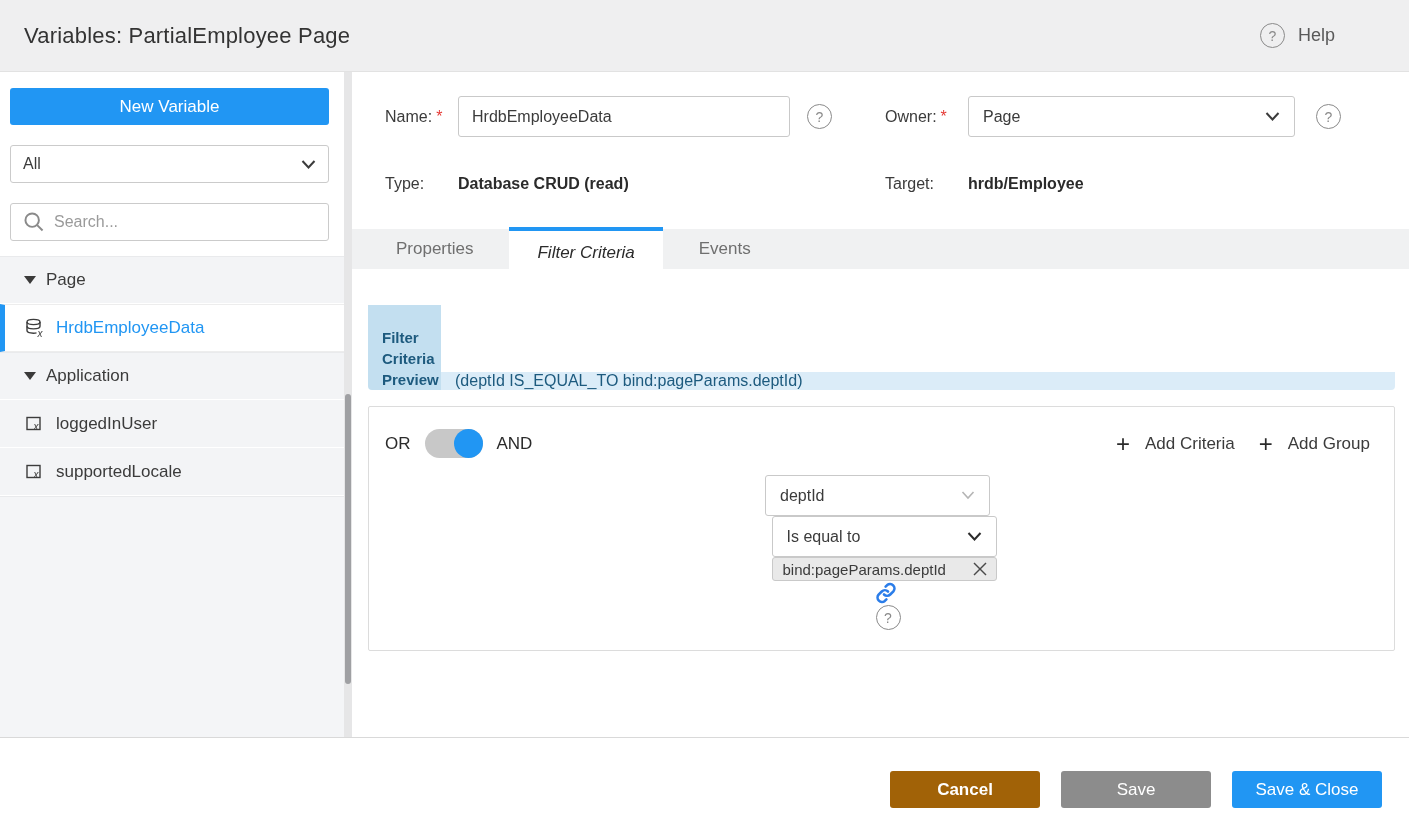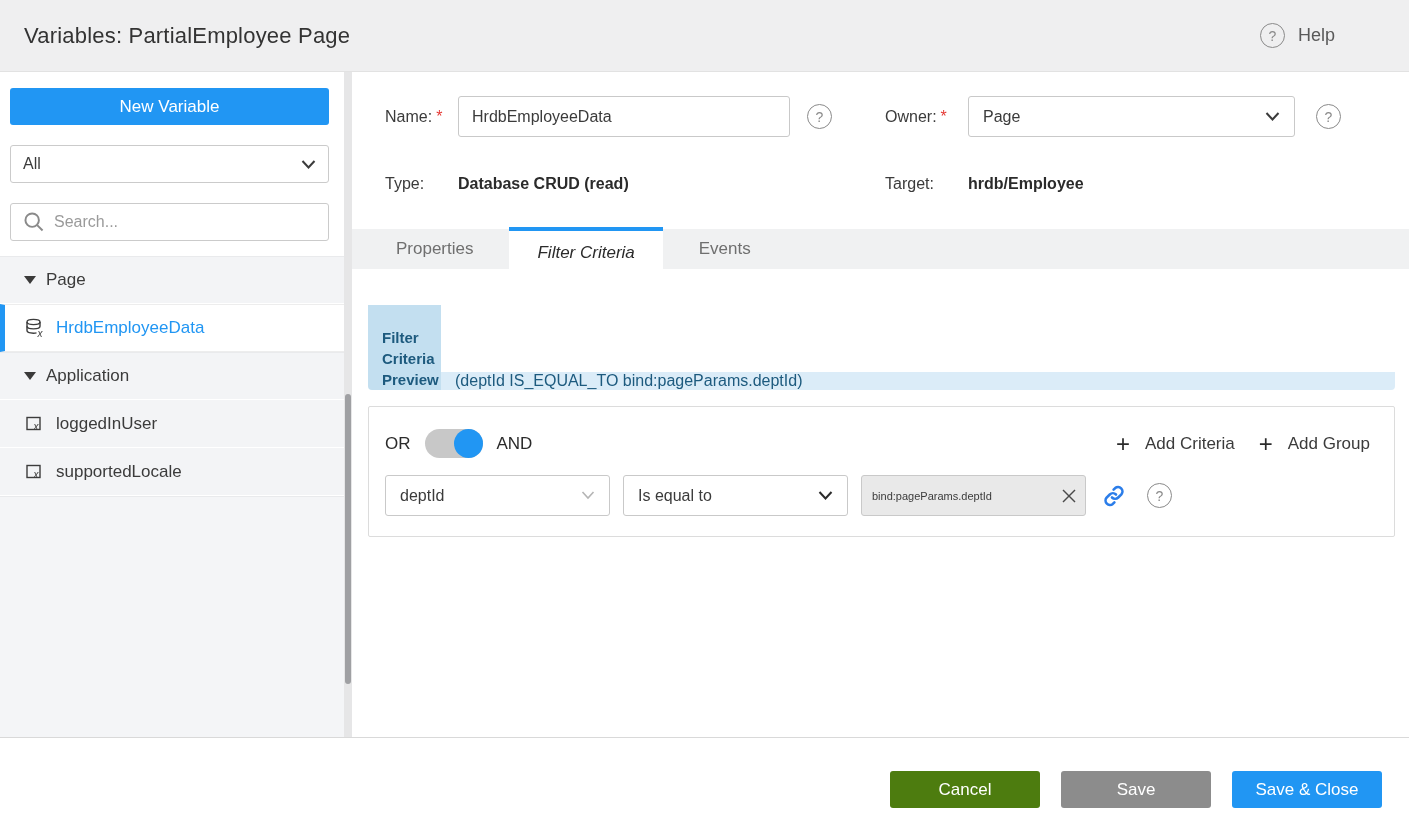--- a/index.html
+++ b/index.html
@@ -134,49 +134,49 @@
   }
   .toggle .knob {
     position:absolute; right:0; top:0; width:29px; height:29px; border-radius:50%;
     background:#2196f3;
   }
   .crit-top .spacer { flex:1; }
   .add-link { display:flex; align-items:center; gap:15px; font-size:17px; color:#3b3b3b; cursor:pointer; }
   .add-link + .add-link { margin-left:24px; }
   .plus { font-size:24px; font-weight:300; color:#2b2b2b; line-height:1; }
 
-  .crit-row { display:flex; align-items:center; margin-top:17px; }
+  .crit-row { display:flex; align-items:center; margin-top:17px;flex-direction:column; }
   .crit-select {
     width:225px; height:41px; border:1px solid #c9c9c9; border-radius:3px; background:#fff;
     display:flex; align-items:center; justify-content:space-between;
     font-size:16px; color:#3b3b3b; padding:0 14px; cursor:pointer;
   }
   .crit-select + .crit-select { margin-left:13px; }
   .chip {
-    width:225px; height:41px; margin-left:13px; background:#e9e9e9;
+    width:225px; height:24px; margin-left:13px; background:#e9e9e9;
     border:1px solid #c9c9c9; border-radius:3px;
     display:flex; align-items:center; justify-content:space-between;
-    font-size:11px; color:#3b3b3b; padding:0 8px 0 10px;
+    font-size:15px; color:#3b3b3b; padding:0 8px 0 10px;
   }
   .chip .chip-text { white-space:nowrap; overflow:hidden; }
   .icon-btn { background:none; border:none; cursor:pointer; padding:0; display:inline-flex; align-items:center; }
   .link-icon { margin-left:16px; }
   .crit-row .qicon { margin-left:21px; cursor:pointer; }
 
   
   .footer {
     position:absolute; left:0; right:0; bottom:0; height:101px; background:#fff;
     border-top:1px solid #d9d9d9; display:flex; justify-content:flex-end;
     align-items:flex-start; padding:33px 27px 0 0; gap:21px;
   }
   .btn {
     width:150px; height:37px; border:none; border-radius:3px; color:#fff;
     font-size:17px; font-family:inherit; cursor:pointer;
   }
-  .btn-cancel { background:#4d7c0f; }
+  .btn-cancel { background:#a16207;font-weight:bold; }
   .btn-save { background:#8c8c8c; }
   .btn-primary { background:#2196f3; }
 
   .chev { flex:0 0 auto; }
 </style>
 </head>
 <body>
 
 <div class="app">
 

